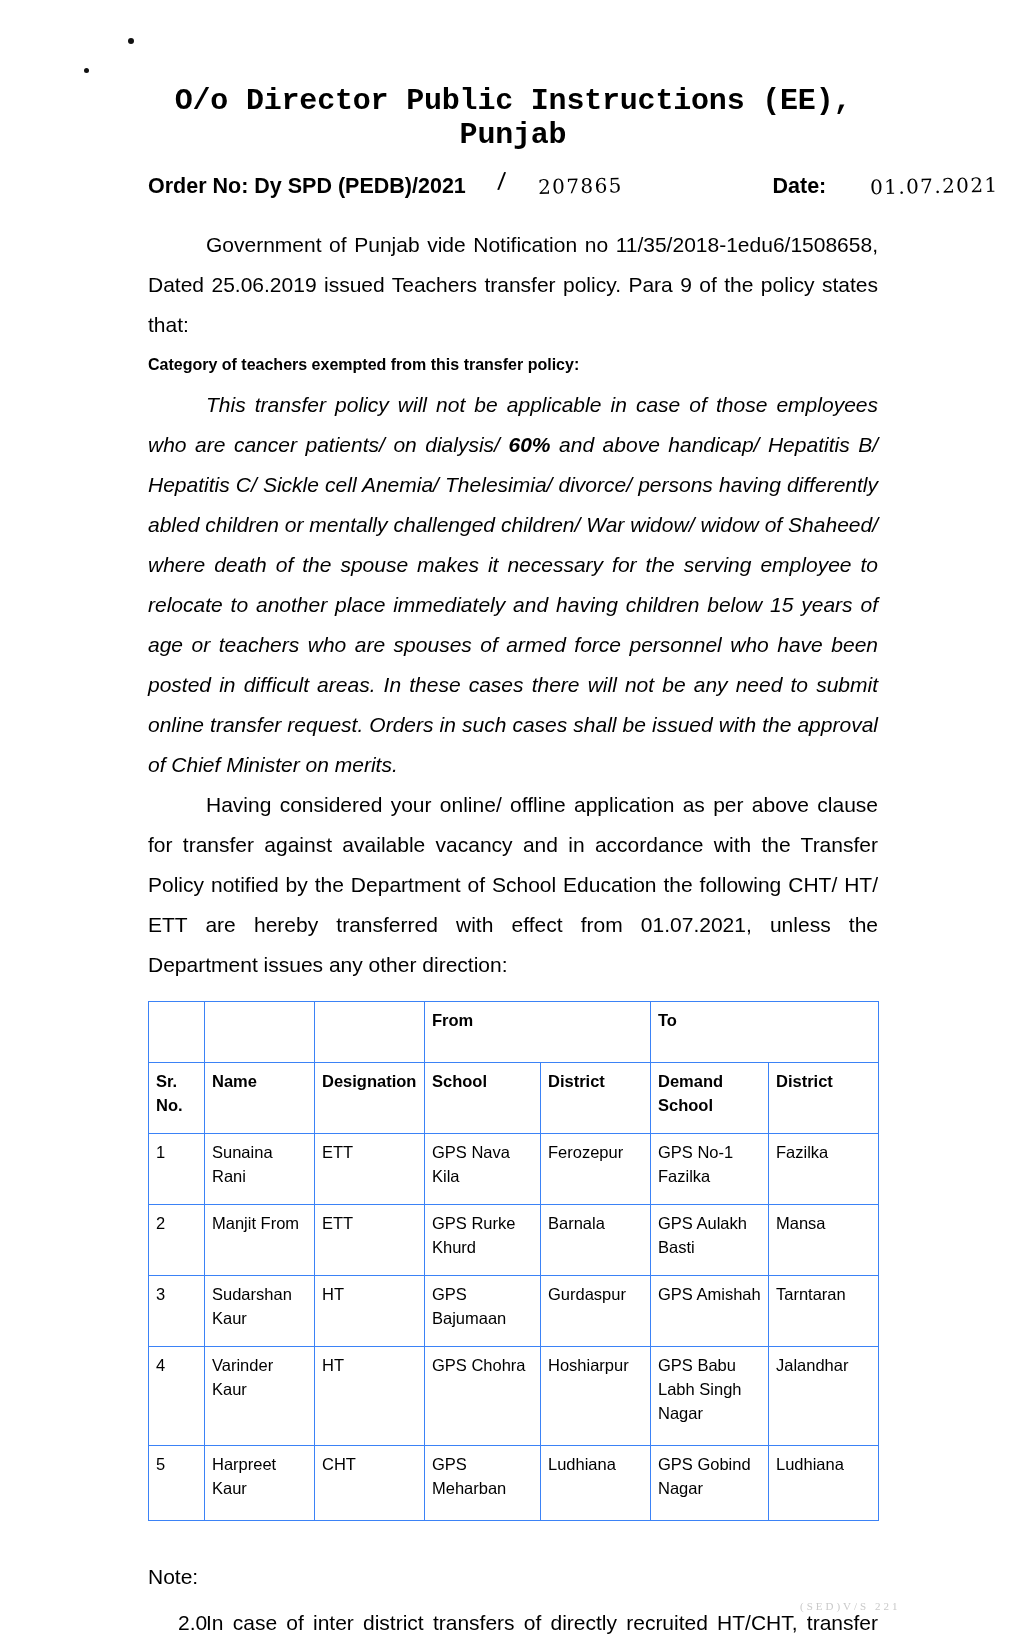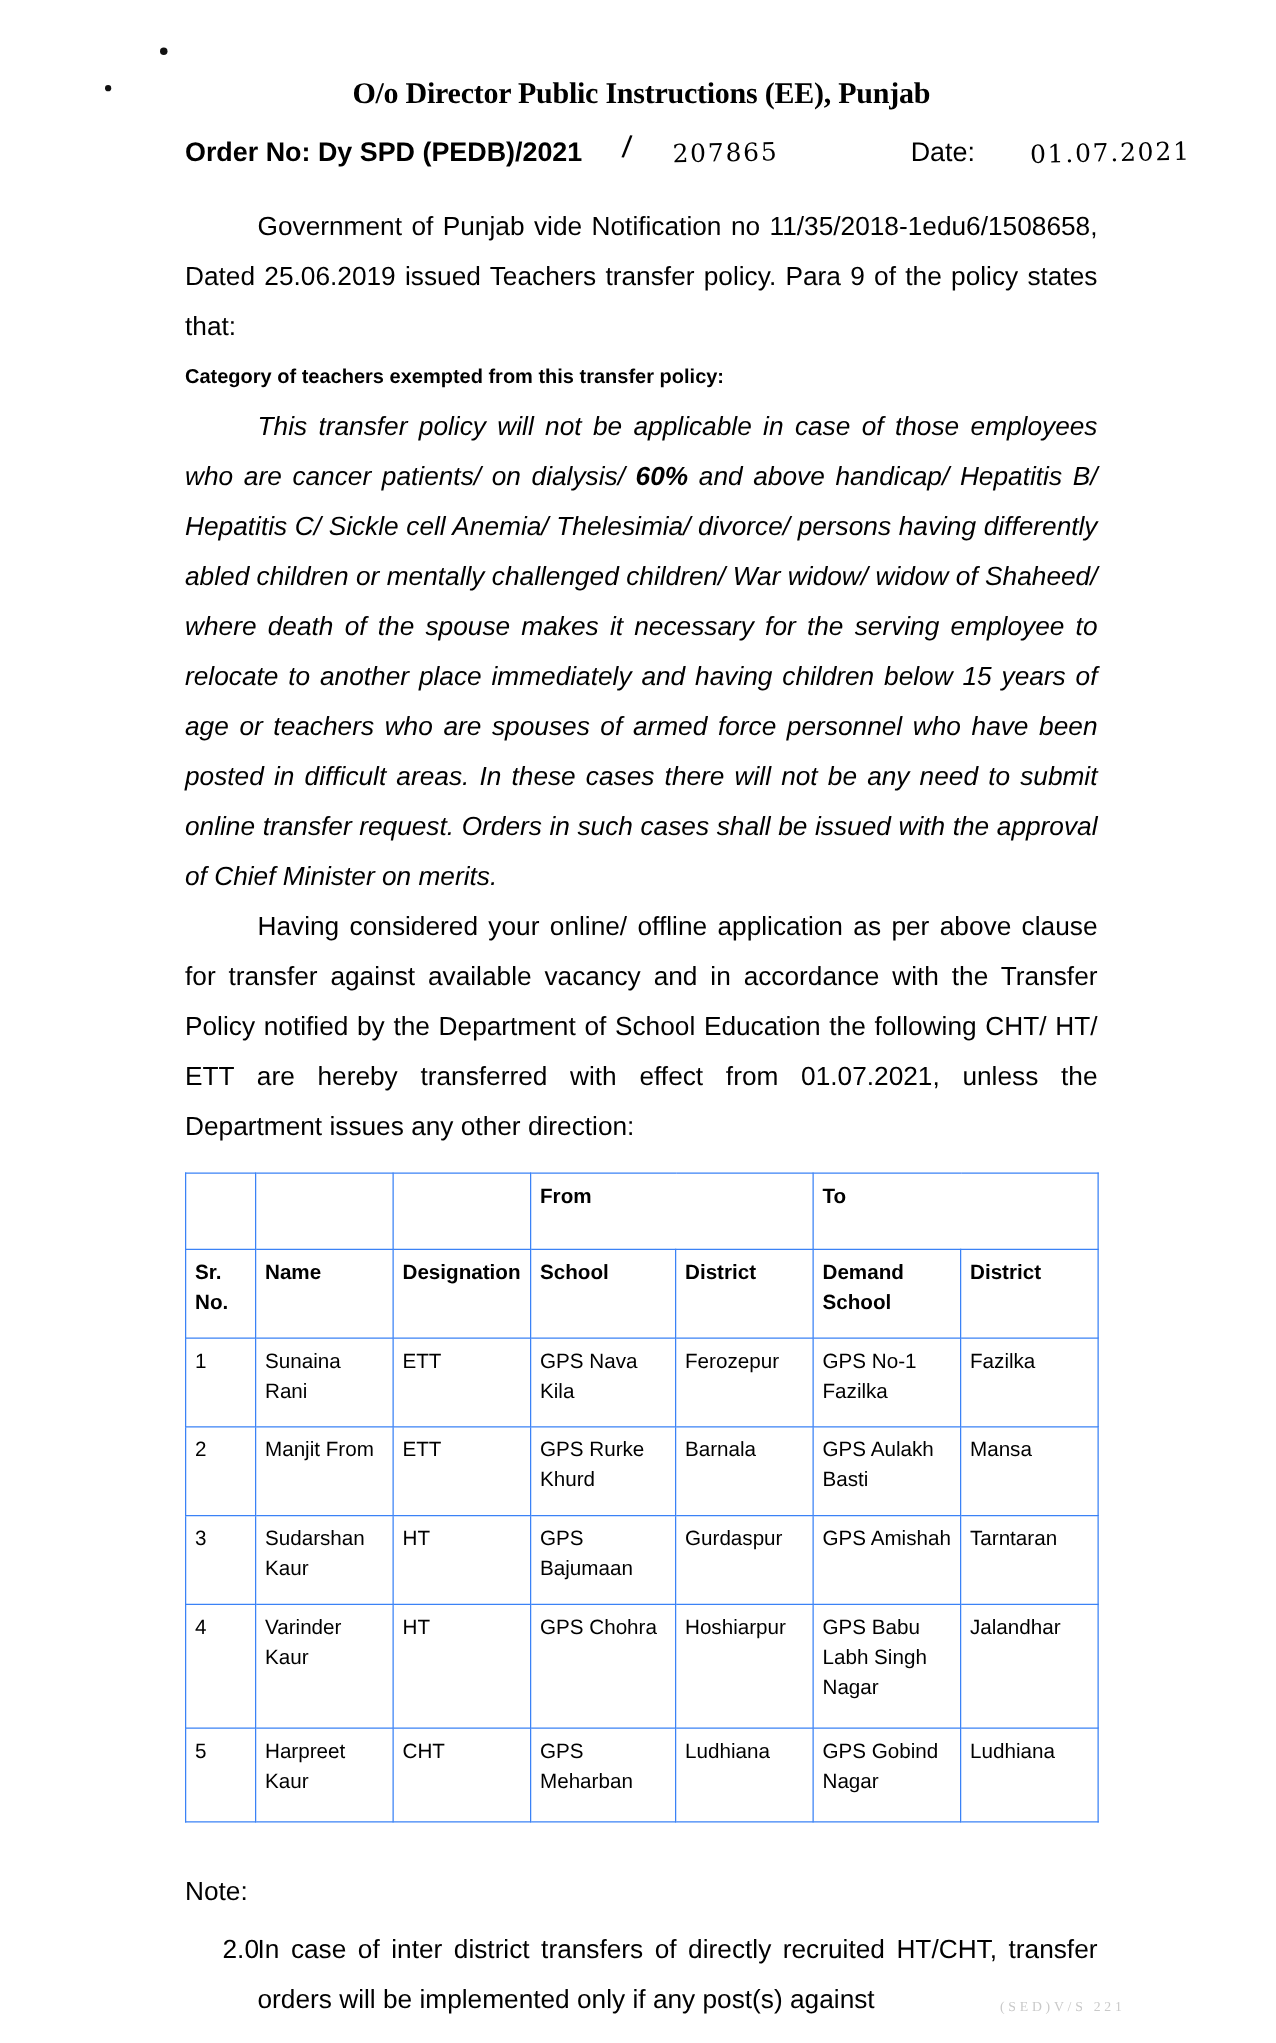--- a/index.html
+++ b/index.html
@@ -29,27 +29,27 @@
   .speck-b { left: 84px; top: 68px; width: 5px; height: 5px; }
 
   .content {
     position: absolute;
     left: 148px;
     top: 0;
     width: 730px;
   }
 
   h1.doc-title {
-    font-size: 24px;
+    font-size: 30px;
     font-weight: bold;
     text-align: center;
     margin: 0;
-    padding-top: 62px;
+    padding-top: 84px;
     letter-spacing: -0.2px;
-    font-family: Liberation Serif, serif;
+    font-family: Liberation Mono, monospace;
   }
 
   .orderline {
     display: flex;
     align-items: baseline;
     margin-top: 18px;
     font-size: 21.5px;
     font-weight: bold;
     white-space: nowrap;
     gap: 32px;
@@ -65,21 +65,21 @@
     display: inline-block;
   }
   .slashmark {
     display: inline-block;
     font-weight: normal;
     font-size: 25px;
     transform: translateY(-3px) rotate(6deg);
     margin: 0 1px 0 0;
   }
   .order-no-hand { margin-left: 0px; }
-  .date-label { margin-left: 74px; font-weight: normal; }
+  .date-label { margin-left: 118px; font-weight: bold; }
   .date-hand { margin-left: 12px; }
 
   p.body-para {
     font-size: 21px;
     line-height: 40px;
     text-align: justify;
     text-justify: inter-word;
     margin: 0;
     font-family: "Liberation Sans", sans-serif;
   }

